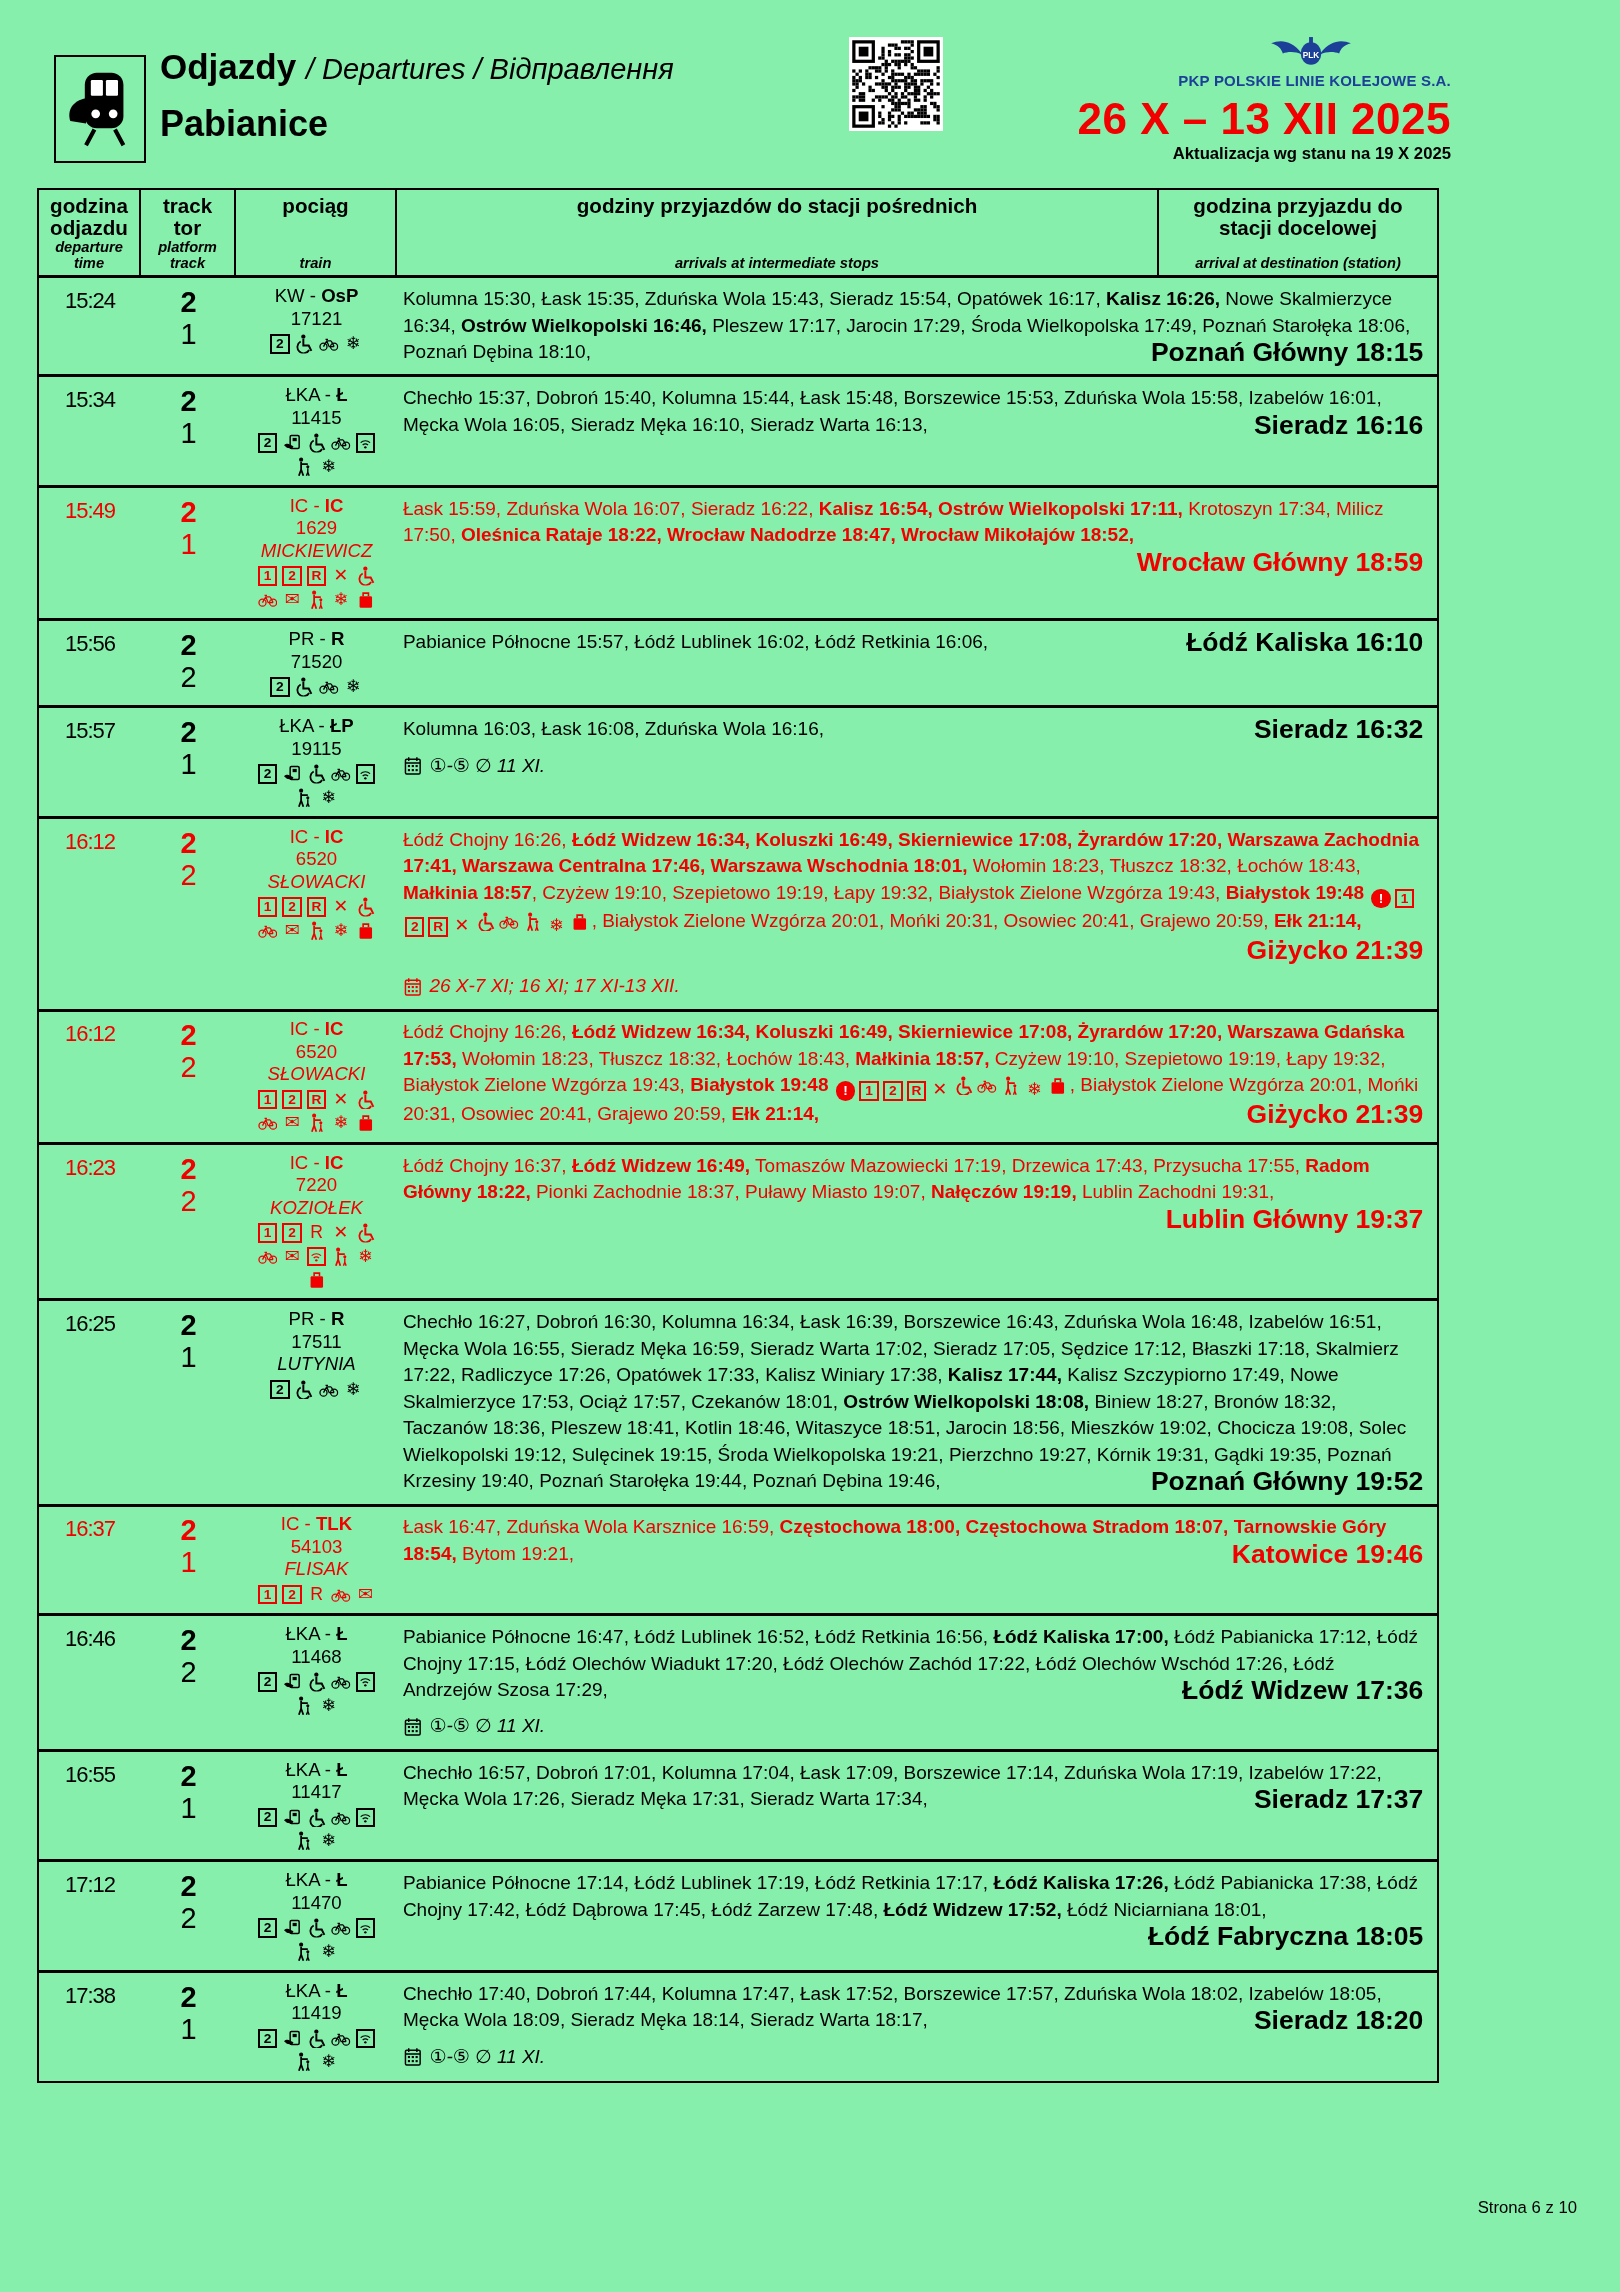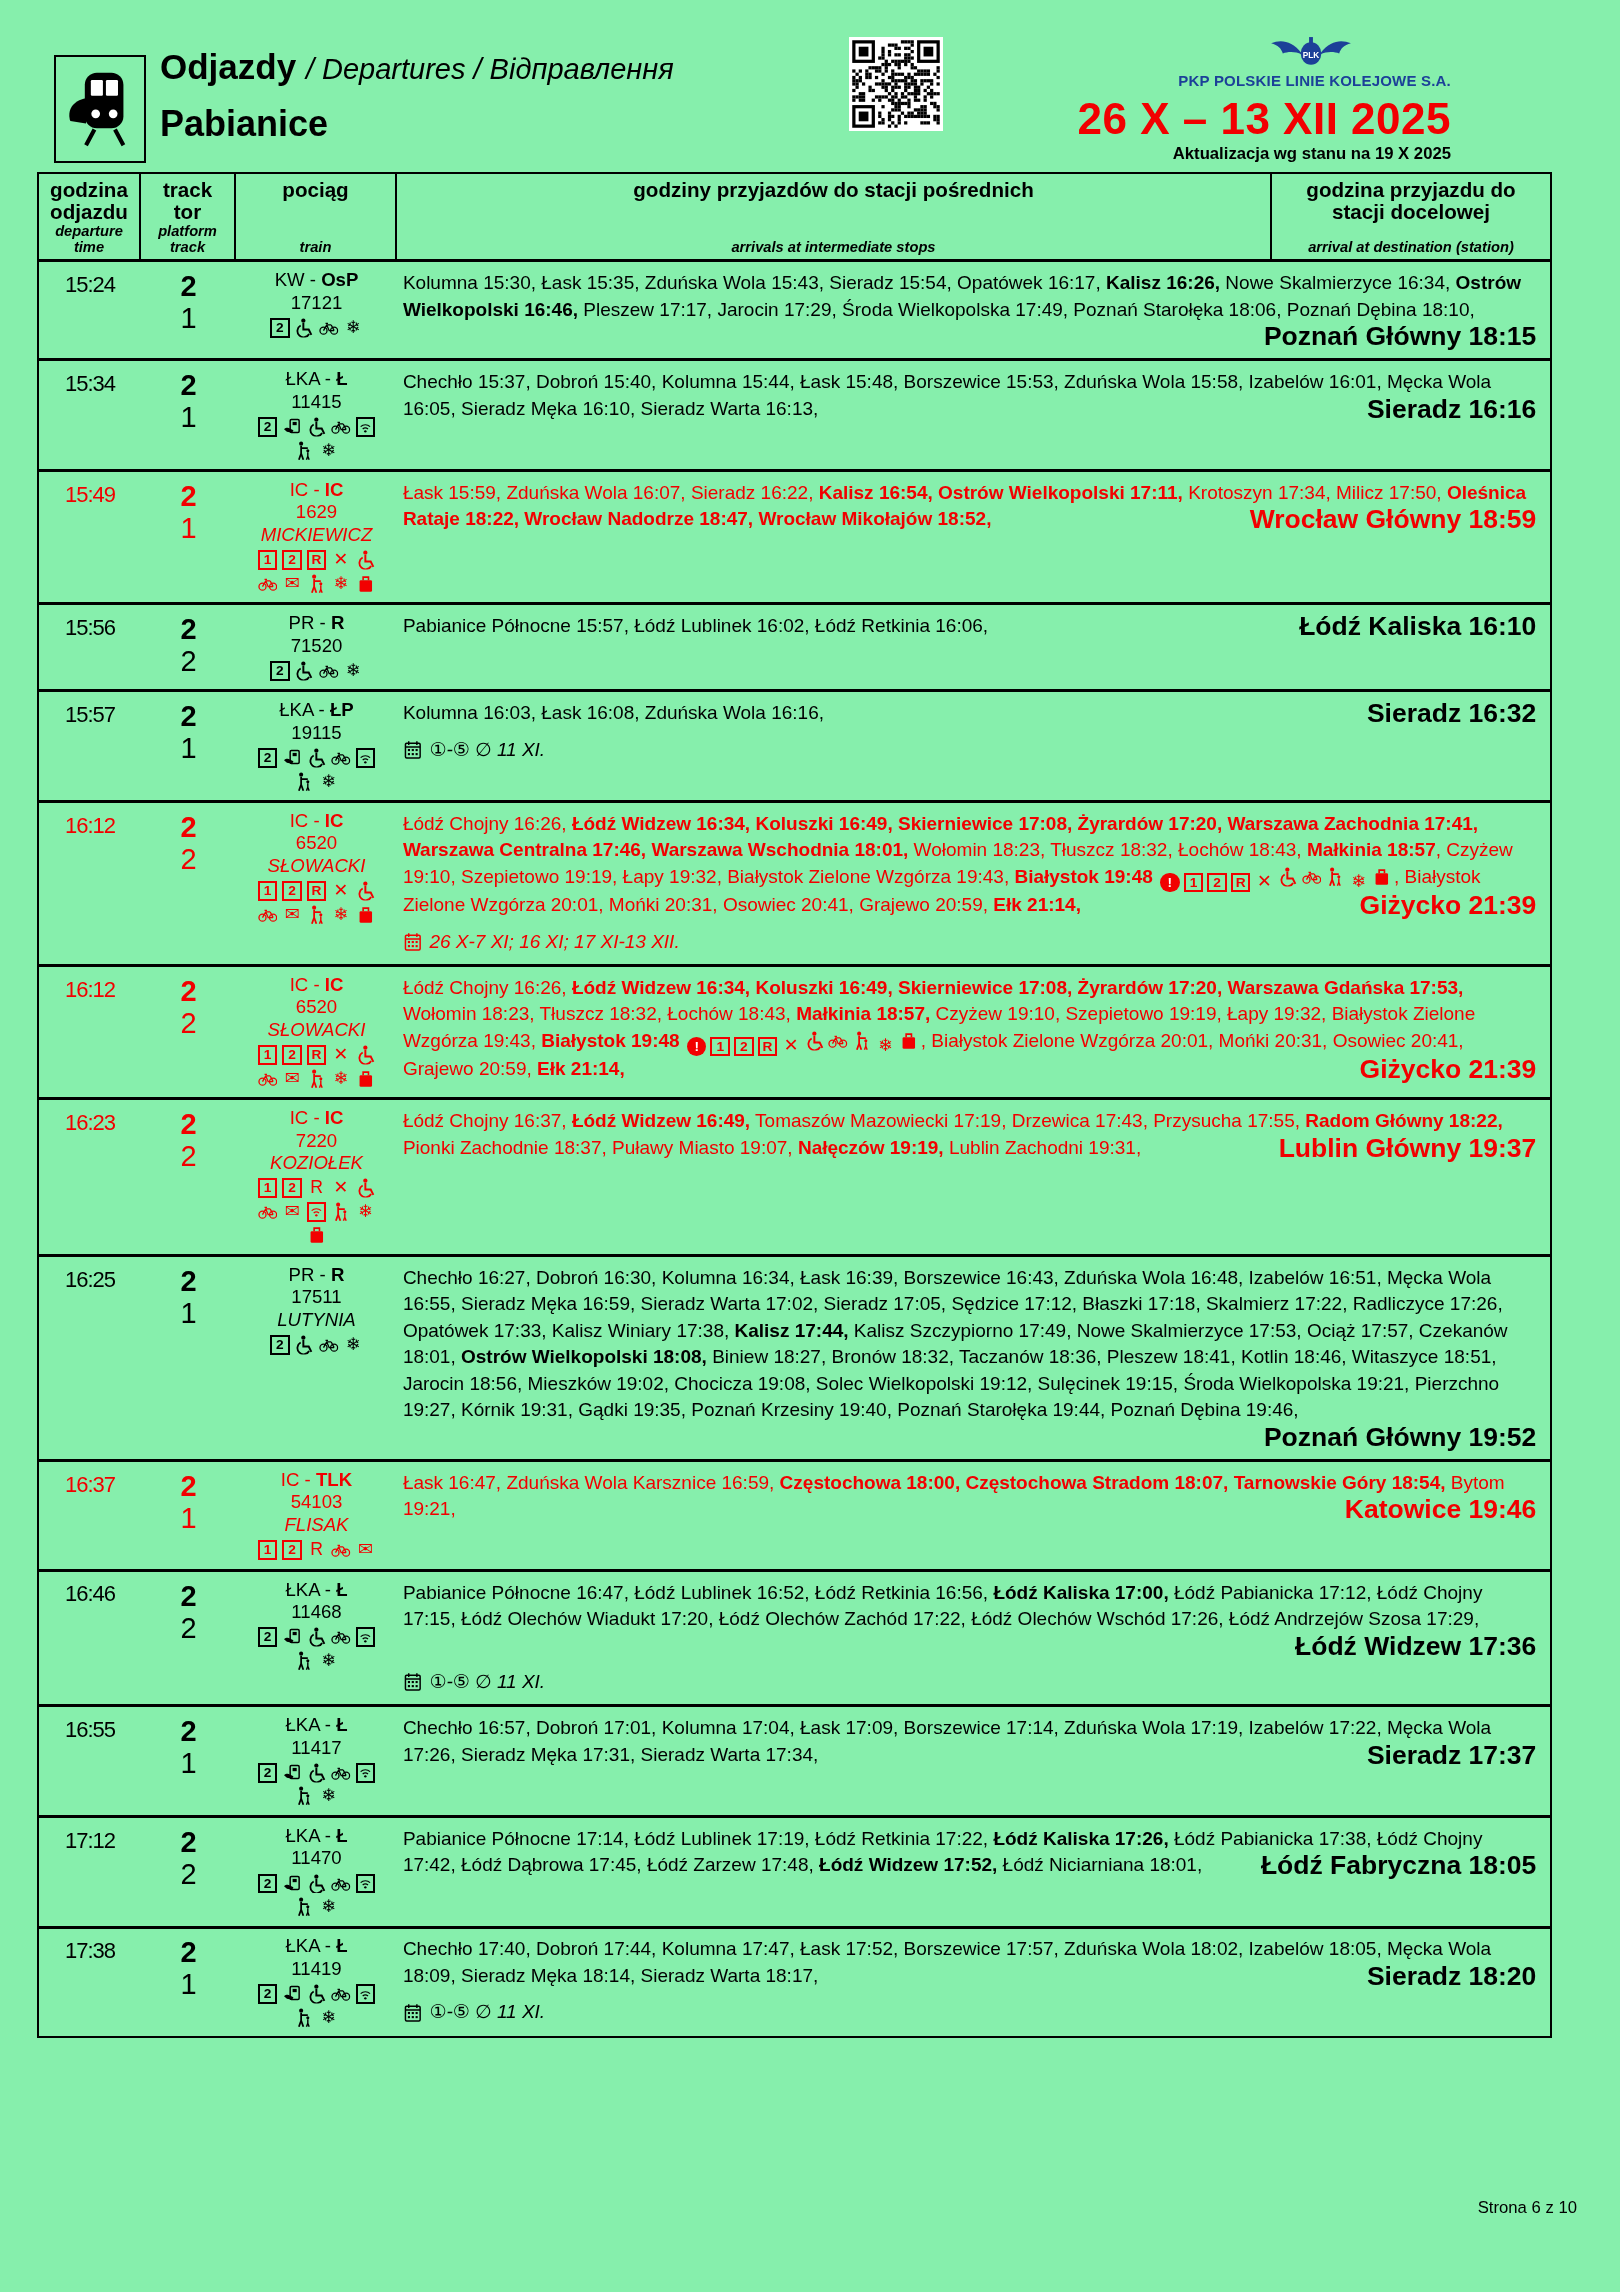--- a/index.html
+++ b/index.html
@@ -17,21 +17,21 @@
   .title-main{font-weight:bold;}
   .title-rest{font-style:italic;font-size:29px;}
   .station{font-size:36px;font-weight:bold;margin-top:13.7px;}
   .qr{position:absolute;left:849px;top:37px;width:94px;height:94px;}
   .brand{position:absolute;top:35px;right:169px;text-align:center;color:var(--blue);}
   .brand svg{width:86px;height:33px;}
   .brand-text{font-size:15px;font-weight:bold;letter-spacing:0.2px;white-space:nowrap;margin-left:8px;}
   .validity{position:absolute;top:94px;right:169px;font-size:44px;font-weight:bold;color:var(--red);white-space:nowrap;letter-spacing:0.5px;}
   .update-note{position:absolute;top:144px;right:169px;font-size:16.7px;font-weight:bold;white-space:nowrap;}
   
-  .tbl{position:absolute;left:37px;top:172px;width:1515px;border:2.9px solid #000;box-sizing:border-box;}
+  .tbl{position:absolute;left:37px;top:188px;width:1402px;border:2.9px solid #000;box-sizing:border-box;}
   .thead{display:grid;grid-template-columns:102px 95px 161px 1fr 278px;border-bottom:3.9px solid #000;}
   .th{border-right:2px solid #000;display:flex;flex-direction:column;justify-content:space-between;text-align:center;padding:4.9px 2.9px 3.9px;min-height:77px;box-sizing:border-box;}
   .th:last-child{border-right:none;}
   .th .pl{font-weight:bold;font-size:20.6px;line-height:22.5px;white-space:pre-line;}
   .th .en{font-style:italic;font-weight:bold;font-size:14.7px;line-height:15.7px;white-space:pre-line;}
   .row{display:grid;grid-template-columns:102px 95px 161px 1fr;border-bottom:3.9px solid #000;padding:6.9px 0 8.8px;box-sizing:border-box;}
   .row:last-child{border-bottom:none;}
   .row.red{color:var(--red);}
   .c-time{font-size:22px;font-weight:normal;text-align:center;padding-top:2.9px;letter-spacing:-1px;}
   .c-pt{text-align:center;font-size:29px;line-height:32px;padding-top:1px;}
@@ -1058,21 +1058,21 @@
                 <svg viewBox="0 0 20 20" width="19.6" height="19.6">
                   <use href="#i-person-child"></use>
                 </svg>
               </span>
               <span class="ic">
                 <span class="glyph">❄</span>
               </span>
             </div>
           </div>
           <div class="c-stops">
-            <div class="stops"><span>Pabianice Północne 17:14, Łódź Lublinek 17:19, Łódź Retkinia 17:22, </span><span class="b">Łódź Kaliska 17:26,</span><span> Łódź Pabianicka 17:38, Łódź Chojny 17:42, Łódź Dąbrowa 17:45, Łódź Zarzew 17:48, </span><span class="b">Łódź Widzew 17:52,</span><span> Łódź Niciarniana 18:01,</span><span class="dest">Łódź Fabryczna 18:05</span></div>
+            <div class="stops"><span>Pabianice Północne 17:14, Łódź Lublinek 17:19, Łódź Retkinia 17:17, </span><span class="b">Łódź Kaliska 17:26,</span><span> Łódź Pabianicka 17:38, Łódź Chojny 17:42, Łódź Dąbrowa 17:45, Łódź Zarzew 17:48, </span><span class="b">Łódź Widzew 17:52,</span><span> Łódź Niciarniana 18:01,</span><span class="dest">Łódź Fabryczna 18:05</span></div>
           </div>
         </div>
         <div class="row">
           <div class="c-time">17:38</div>
           <div class="c-pt">
             <div class="plat">2</div>
             <div>1</div>
           </div>
           <div class="c-train">
             <div class="train-cat">ŁKA - <b>Ł</b></div>

